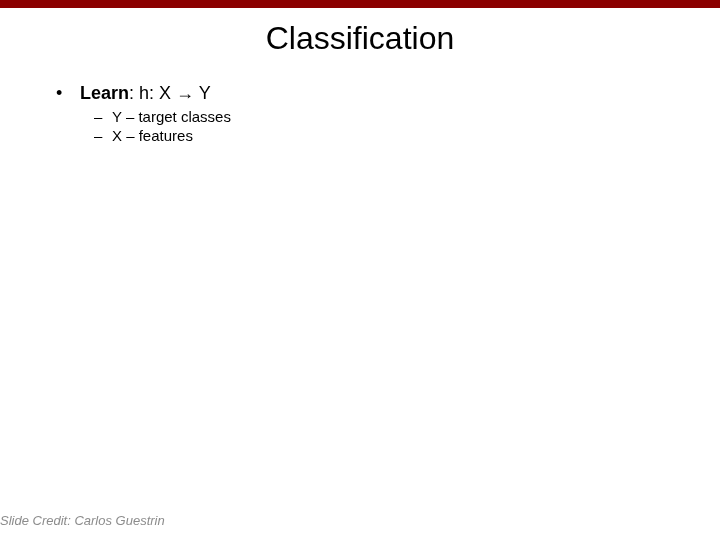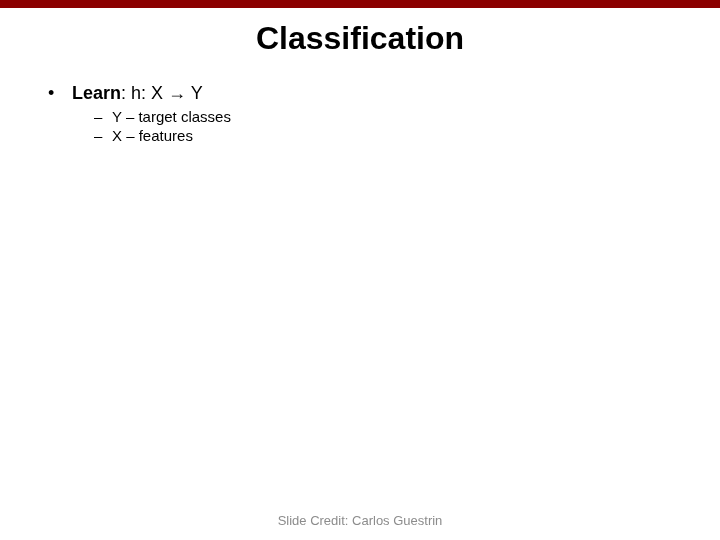--- a/index.html
+++ b/index.html
@@ -12,32 +12,33 @@
       overflow: hidden;
     }
     .top-bar {
       width: 100%;
       height: 8px;
       background: #8b0000;
     }
     .title {
       text-align: center;
       font-size: 32px;
-      font-weight: bold;
+      font-weight: normal;
       color: #000;
       margin-top: 12px;
       margin-bottom: 26px;
     }
     .content {
       padding: 0 48px;
       color: #000;
     }
     .bullet-l1 {
       font-size: 18px;
       margin-bottom: 4px;
+      margin-left: 8px;
     }
     .bullet-l1 .marker {
       display: inline-block;
       width: 24px;
     }
     .bullet-l2 {
       font-size: 15px;
       margin-left: 46px;
       margin-bottom: 2px;
     }
@@ -48,23 +49,24 @@
     .spacer-md { height: 34px; }
     .spacer-lg { height: 78px; }
     .bold { font-weight: bold; }
     .arrow-sym {
       font-family: "Segoe UI Symbol", Arial, sans-serif;
     }
     .footer {
       position: absolute;
       bottom: 12px;
       width: 100%;
-      text-align: center;
+      text-align: left;
       font-size: 13px;
       color: #8c8c8c;
+      font-style: italic;
     }
   </style>
 </head>
 <body>
 
 <div class="top-bar"></div>
 
 <h1 class="title">Classification</h1>
 
 <div class="content">

